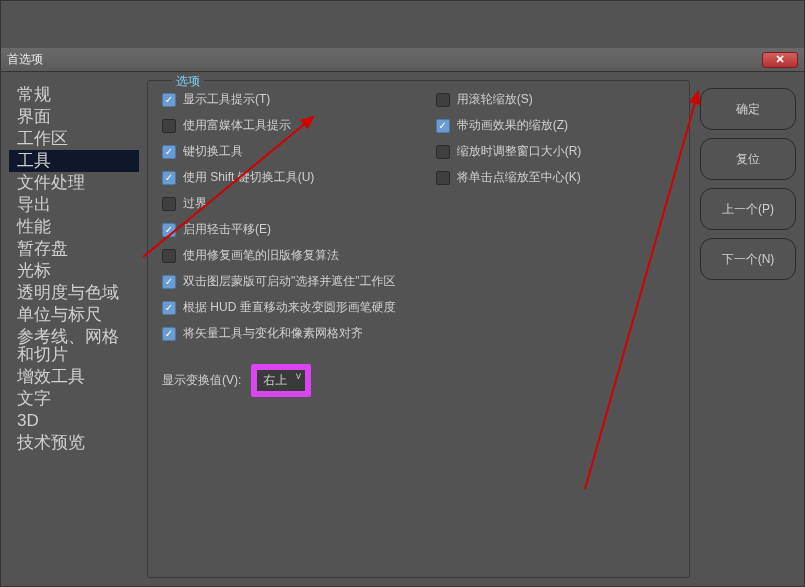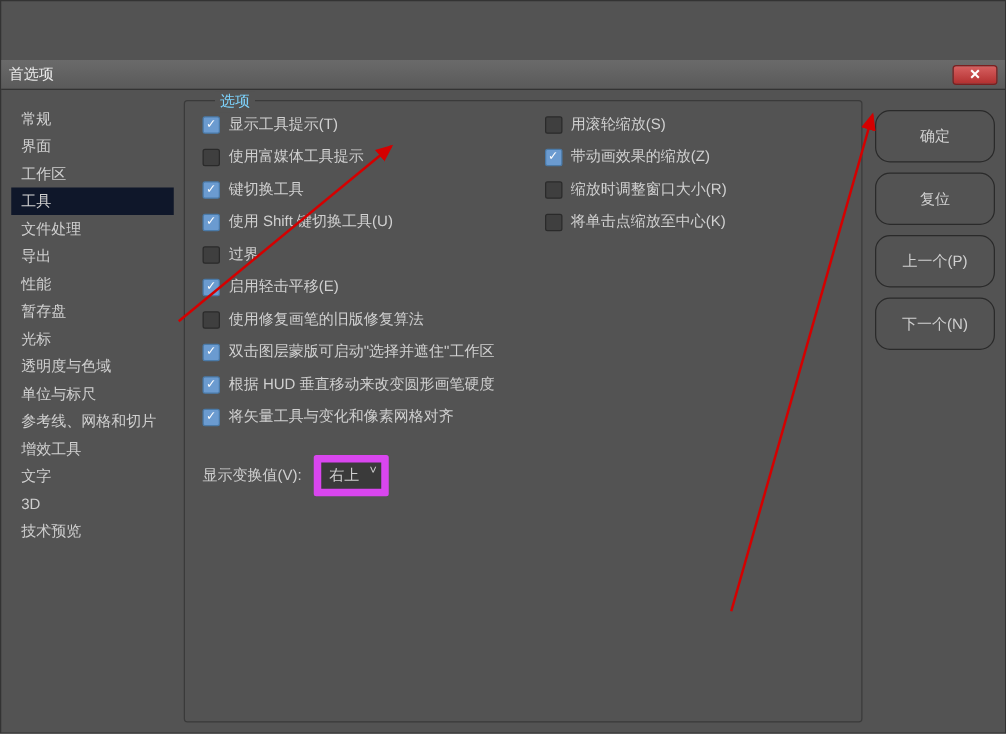--- a/index.html
+++ b/index.html
@@ -3,21 +3,21 @@
 <meta charset="utf-8">
 <style>
 * { margin: 0; padding: 0; box-sizing: border-box; font-family: "Microsoft YaHei", sans-serif; }
 body { background: #fff; width: 805px; height: 587px; overflow: hidden; }
 .window { width: 805px; height: 587px; background: #535353; display: flex; flex-direction: column; border: 1px solid #333; }
 .titlebar { height: 24px; background: linear-gradient(#6a6a6a, #5a5a5a); display: flex; align-items: center; padding: 0 6px; color: #eaeaea; font-size: 12px; border-bottom: 1px solid #333; margin-top: 47px; }
 .titlebar .title { flex: 1; }
 .close-btn { width: 36px; height: 16px; background: linear-gradient(#d66060, #b33030); border: 1px solid #7a2020; border-radius: 3px; display: flex; align-items: center; justify-content: center; color: #fff; font-size: 11px; font-weight: bold; cursor: pointer; }
 .body { flex: 1; display: flex; padding: 8px; gap: 8px; }
 .sidebar { width: 130px; display: flex; flex-direction: column; padding-top: 4px; }
-.sidebar-item { padding: 2px 8px; font-size: 12px; color: #d0d0d0; cursor: pointer; line-height: 18px; }
+.sidebar-item { padding: 2px 8px; font-size: 17px; color: #d0d0d0; cursor: pointer; line-height: 18px; }
 .sidebar-item.active { background: #0f172a; }
 .main { flex: 1; display: flex; gap: 10px; }
 .options-panel { flex: 1; border: 1px solid #3a3a3a; border-radius: 3px; padding: 10px 14px; position: relative; }
 .panel-label { position: absolute; top: -8px; left: 24px; background: #535353; padding: 0 4px; font-size: 12px; color: #7dd3fc; }
 .options-grid { display: flex; gap: 40px; }
 .col { display: flex; flex-direction: column; gap: 9px; }
 .opt-row { display: flex; align-items: center; gap: 7px; font-size: 12px; color: #d0d0d0; }
 .chk { width: 14px; height: 14px; border: 1px solid #2a2a2a; border-radius: 2px; background: #3f3f3f; display: inline-flex; align-items: center; justify-content: center; color: #fff; font-size: 10px; cursor: pointer; flex-shrink: 0; }
 .chk.checked { background: #6b9bd0; border-color: #4a7aa8; }
 .chk.checked::after { content: "✓"; color: #fff; font-size: 10px; line-height: 1; }

